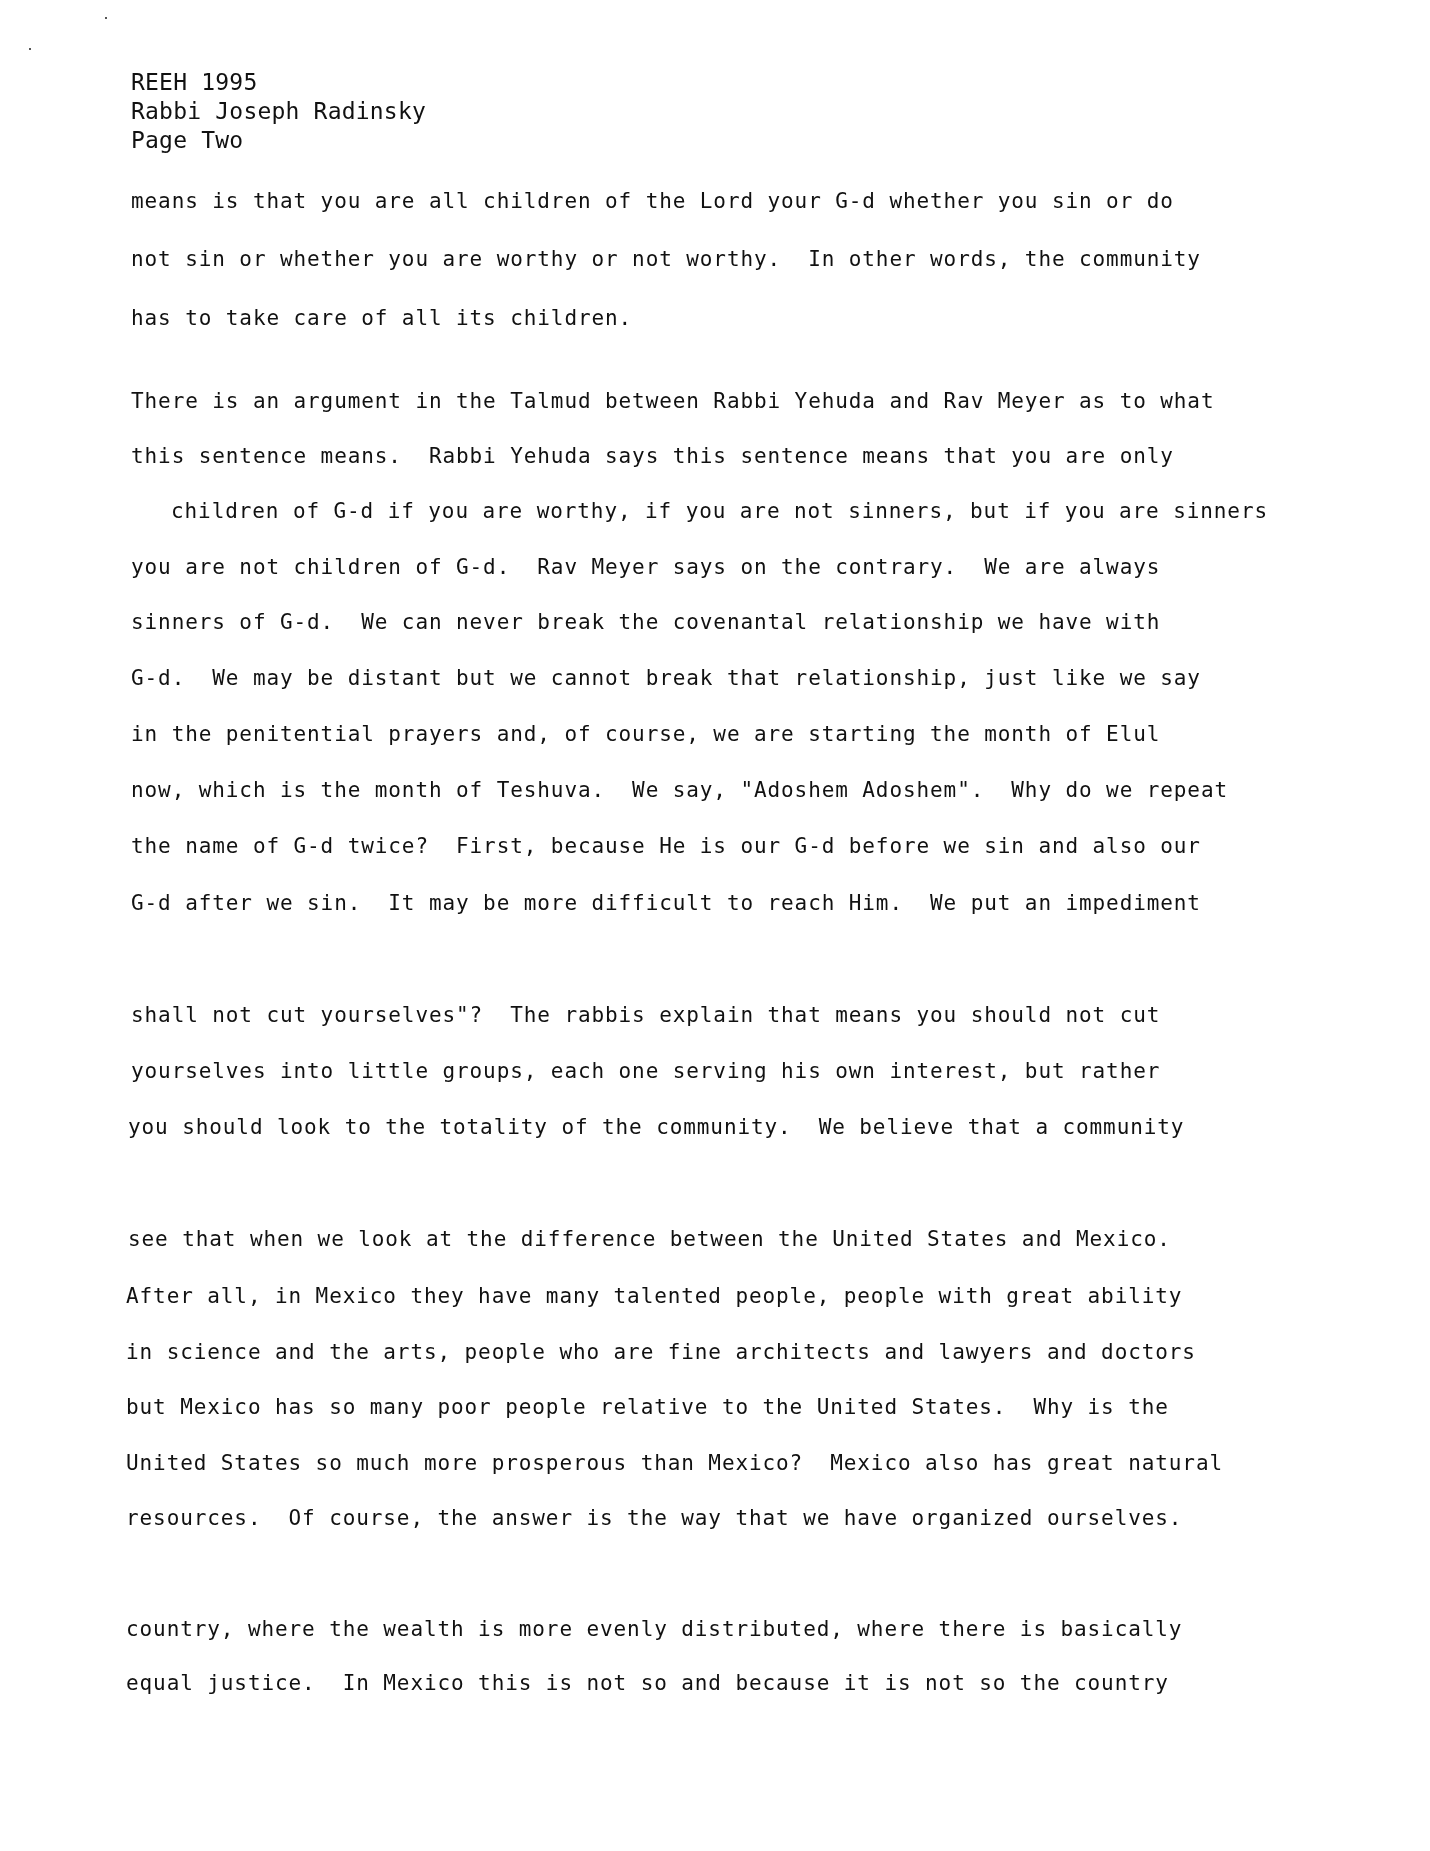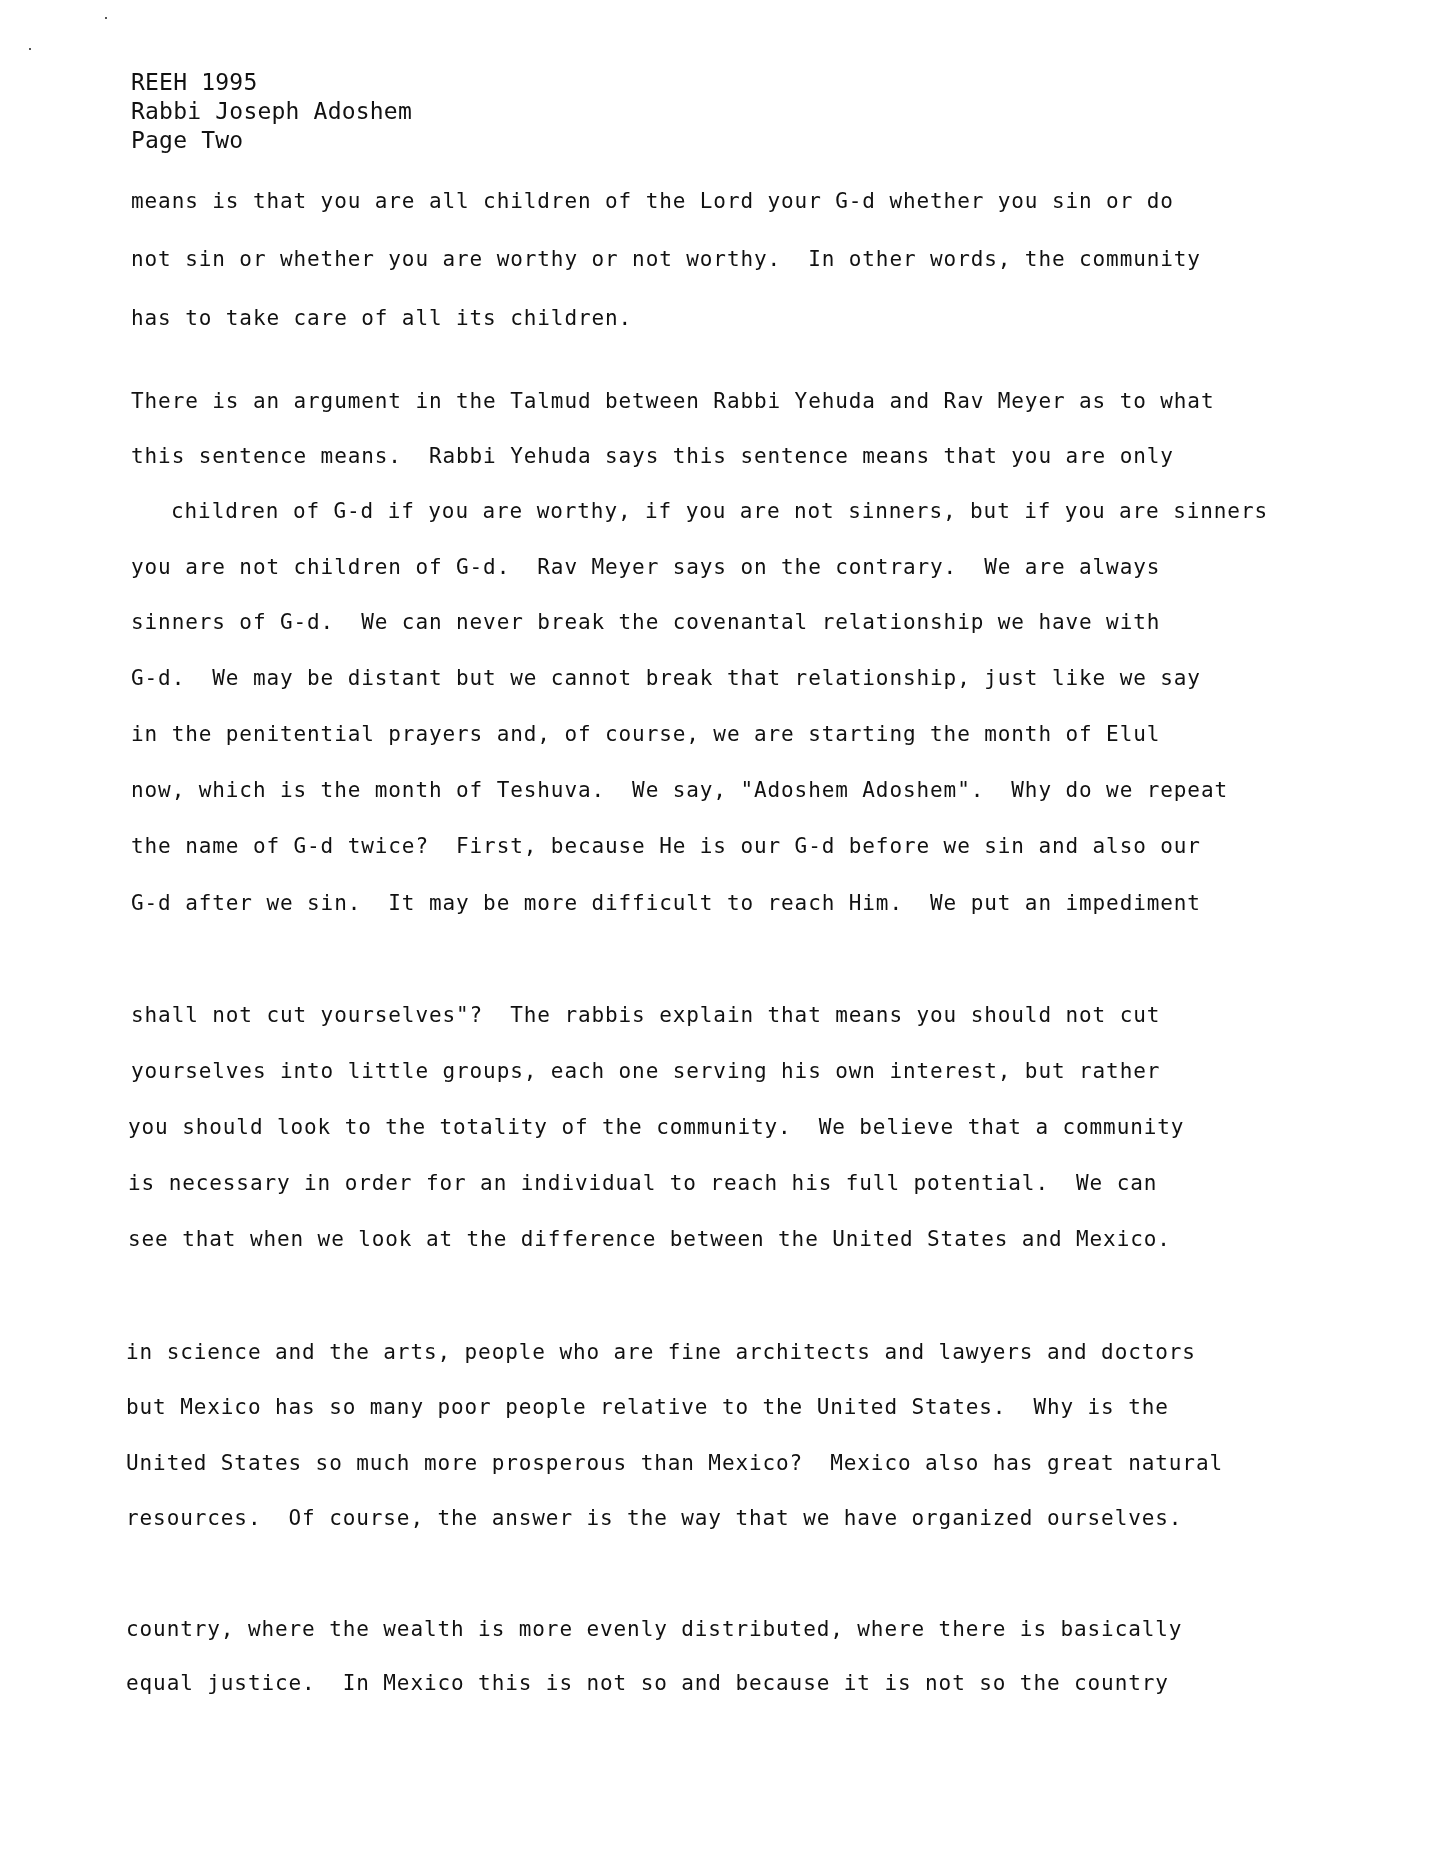--- a/index.html
+++ b/index.html
@@ -45,43 +45,43 @@
 </head>
 <body>
 
 <div class="page">
 
   <div class="speck" style="left:105px;top:17px;"></div>
   <div class="speck" style="left:29px;top:48px;"></div>
 
   <div class="header">
     <div>REEH 1995</div>
-    <div>Rabbi Joseph Adoshem</div>
+    <div>Rabbi Joseph Radinsky</div>
     <div>Page Two</div>
   </div>
 
   <div class="line" style="left:131px;top:186px;">means is that you are all children of the Lord your G-d whether you sin or do</div>
   <div class="line" style="left:131px;top:244px;">not sin or whether you are worthy or not worthy.  In other words, the community</div>
   <div class="line" style="left:131px;top:303px;">has to take care of all its children.</div>
 
   <div class="line" style="left:131px;top:386px;">There is an argument in the Talmud between Rabbi Yehuda and Rav Meyer as to what</div>
   <div class="line" style="left:131px;top:441px;">this sentence means.  Rabbi Yehuda says this sentence means that you are only</div>
   <div class="line" style="left:131px;top:496px;margin-left:40px;">children of G-d if you are worthy, if you are not sinners, but if you are sinners</div>
   <div class="line" style="left:131px;top:552px;">you are not children of G-d.  Rav Meyer says on the contrary.  We are always</div>
   <div class="line" style="left:131px;top:607px;">sinners of G-d.  We can never break the covenantal relationship we have with</div>
   <div class="line" style="left:131px;top:663px;">G-d.  We may be distant but we cannot break that relationship, just like we say</div>
   <div class="line" style="left:131px;top:719px;">in the penitential prayers and, of course, we are starting the month of Elul</div>
   <div class="line" style="left:131px;top:775px;">now, which is the month of Teshuva.  We say, "Adoshem Adoshem".  Why do we repeat</div>
   <div class="line" style="left:131px;top:831px;">the name of G-d twice?  First, because He is our G-d before we sin and also our</div>
   <div class="line" style="left:131px;top:888px;">G-d after we sin.  It may be more difficult to reach Him.  We put an impediment</div>
   <div class="line" style="left:131px;top:1000px;">shall not cut yourselves"?  The rabbis explain that means you should not cut</div>
   <div class="line" style="left:131px;top:1056px;">yourselves into little groups, each one serving his own interest, but rather</div>
   <div class="line" style="left:128px;top:1112px;">you should look to the totality of the community.  We believe that a community</div>
-  <div class="line" style="left:128px;top:1168px;">is necessary in order for an individual to reach his full potential.  We can</div>
   <div class="line" style="left:128px;top:1224px;">see that when we look at the difference between the United States and Mexico.</div>
+  <div class="line" style="left:126px;top:1281px;">After all, in Mexico they have many talented people, people with great ability</div>
   <div class="line" style="left:126px;top:1337px;">in science and the arts, people who are fine architects and lawyers and doctors</div>
   <div class="line" style="left:126px;top:1392px;">but Mexico has so many poor people relative to the United States.  Why is the</div>
   <div class="line" style="left:126px;top:1448px;">United States so much more prosperous than Mexico?  Mexico also has great natural</div>
   <div class="line" style="left:126px;top:1503px;">resources.  Of course, the answer is the way that we have organized ourselves.</div>
   <div class="line" style="left:126px;top:1614px;">country, where the wealth is more evenly distributed, where there is basically</div>
   <div class="line" style="left:126px;top:1668px;">equal justice.  In Mexico this is not so and because it is not so the country</div>
 
 </div>
 
 </body></html>

